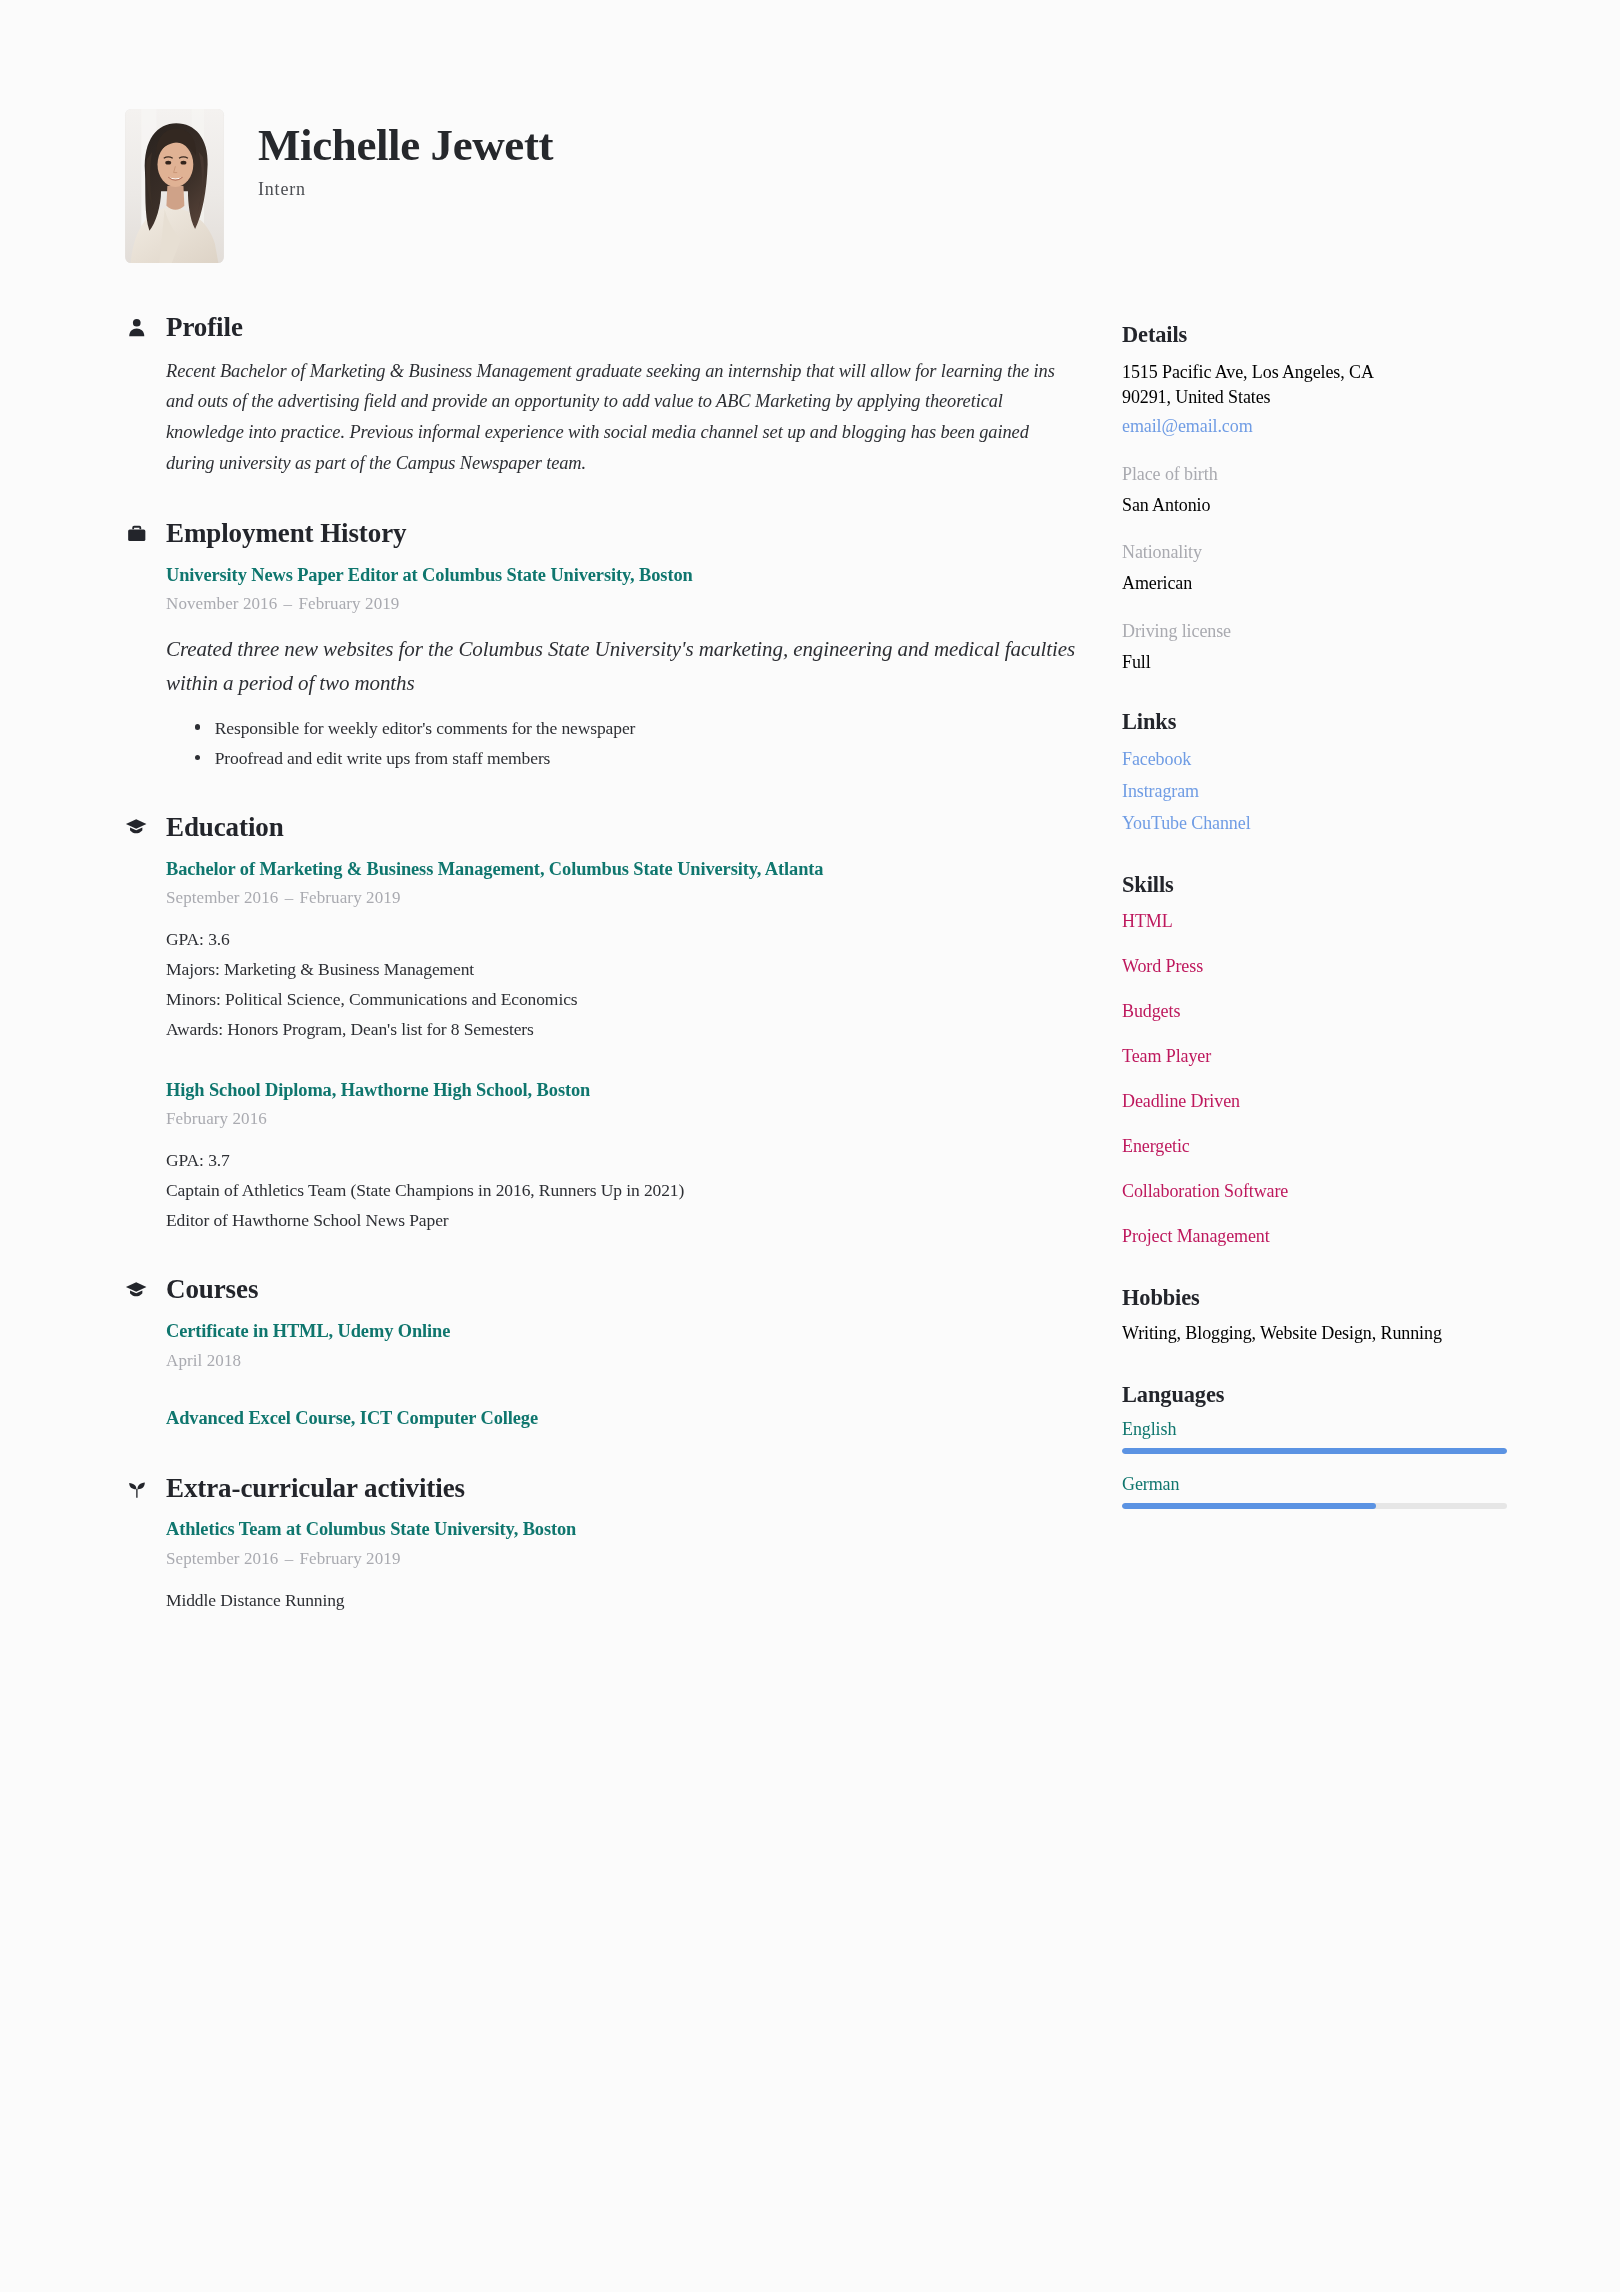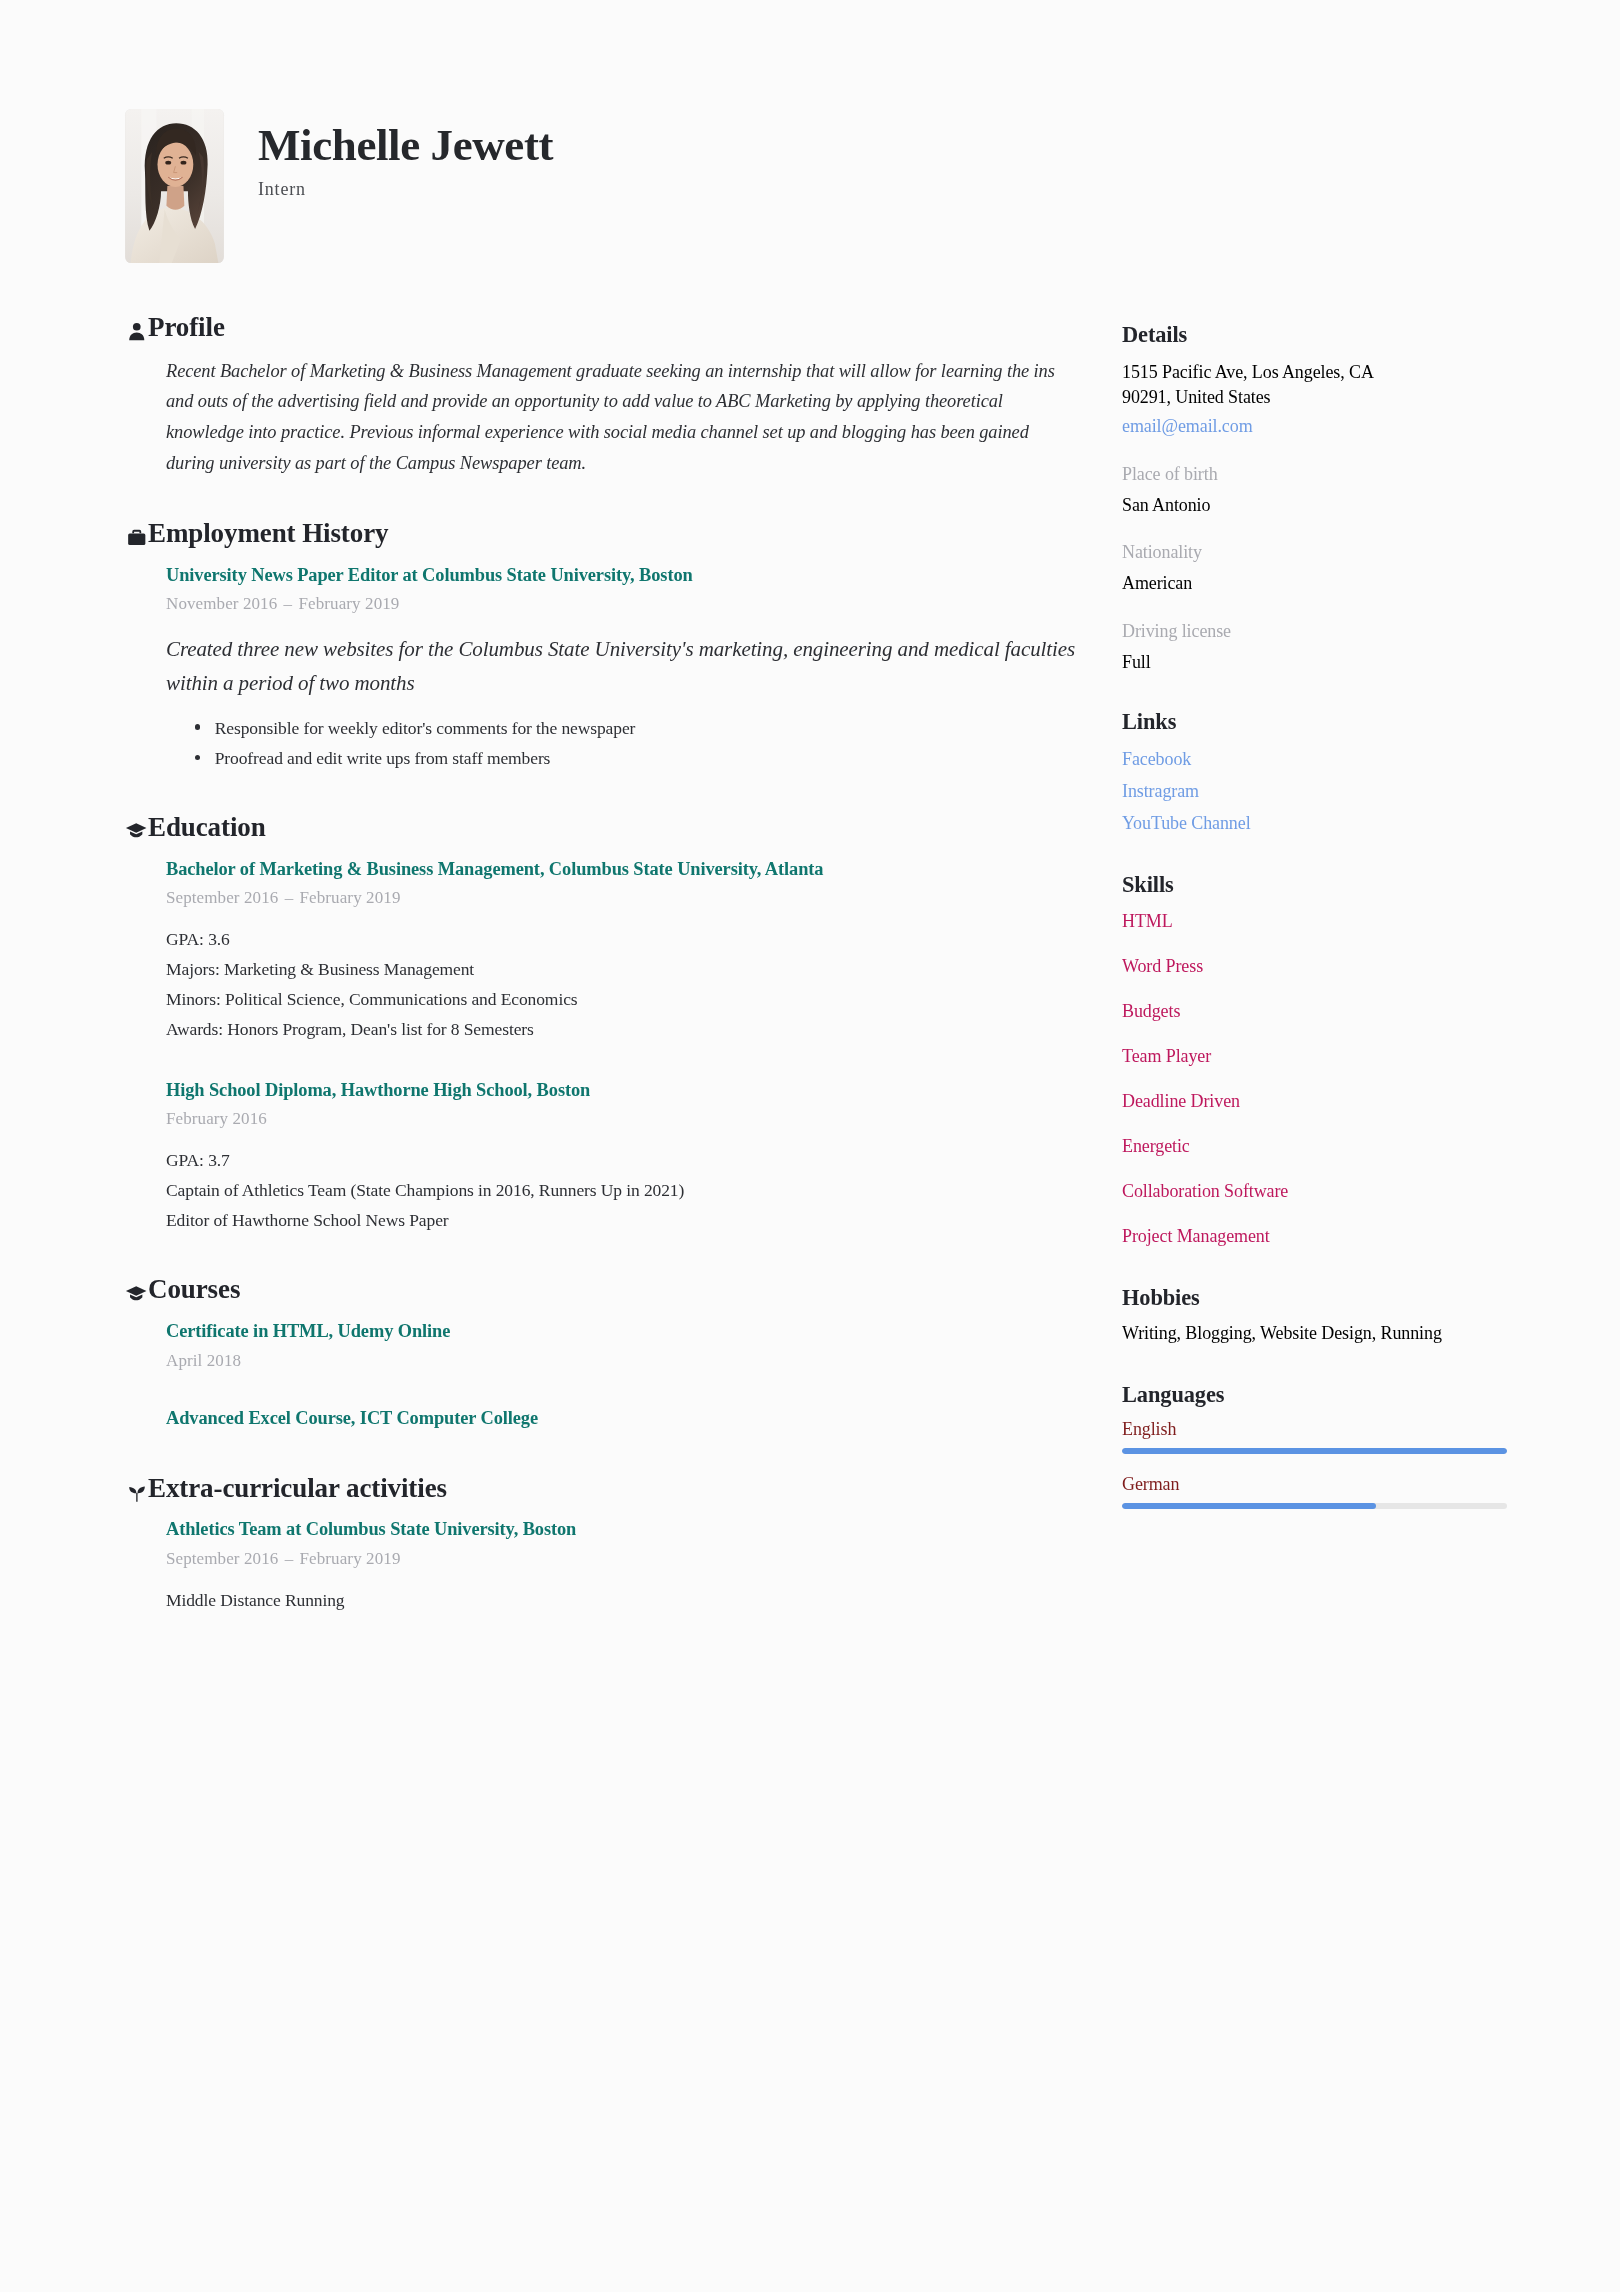--- a/index.html
+++ b/index.html
@@ -57,21 +57,22 @@
   }
   .side-col {
     position:absolute;
     left:1122px; top:322px;
     width:385px;
   }
 
   
   .section { margin-bottom:0; }
   .sec-head {
-    display:flex; align-items:flex-end;
+    display:flex; align-items:center;
+    gap:18px;
     margin-bottom:12.5px;
   }
   .sec-icon {
     width:23px; height:23px;
     flex:none;
     display:flex; align-items:center; justify-content:center;
     color:#23252b;
   }
   .sec-icon svg { display:block; }
   .sec-title {
@@ -170,21 +171,21 @@
     text-decoration:none;
     display:block;
   }
   .skill-item {
     font-size:18px;
     color:#be185d;
     letter-spacing:-0.1px;
   }
   .lang-name {
     font-size:18px;
-    color:#7f1d1d;
+    color:#0f766e;
     letter-spacing:-0.1px;
   }
   .lang-bar {
     height:6.3px;
     border-radius:3.6px;
     background:#e6e6e6;
     margin-top:8px;
     overflow:hidden;
     width:100%;
   }

